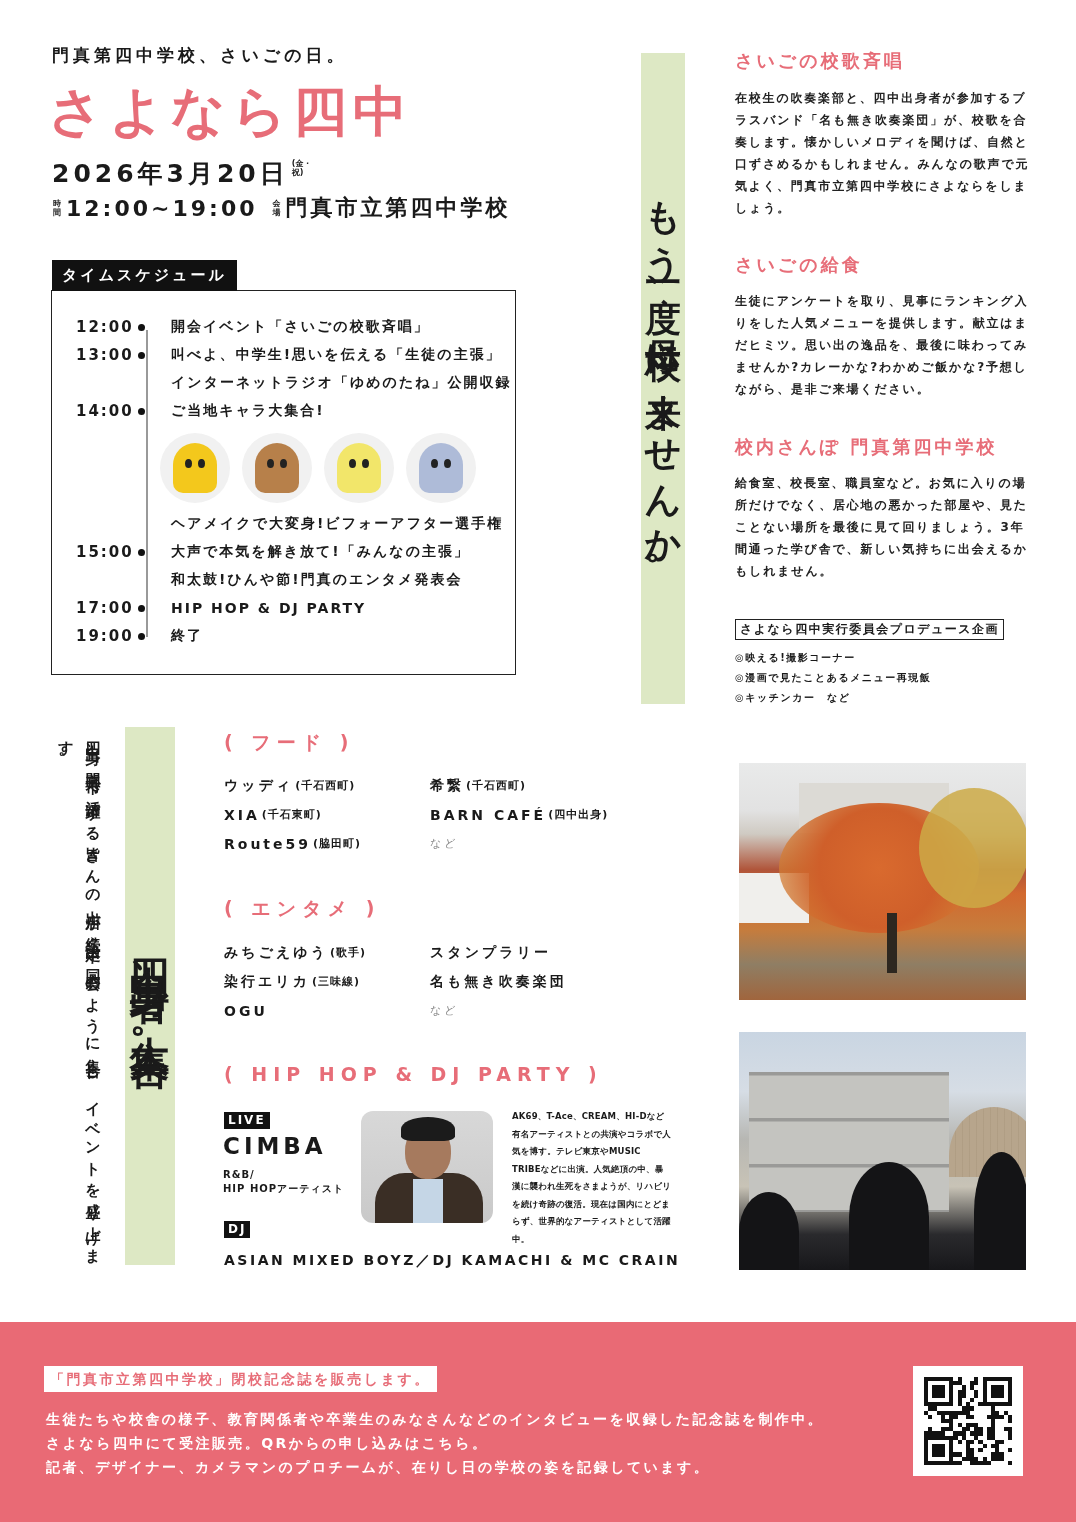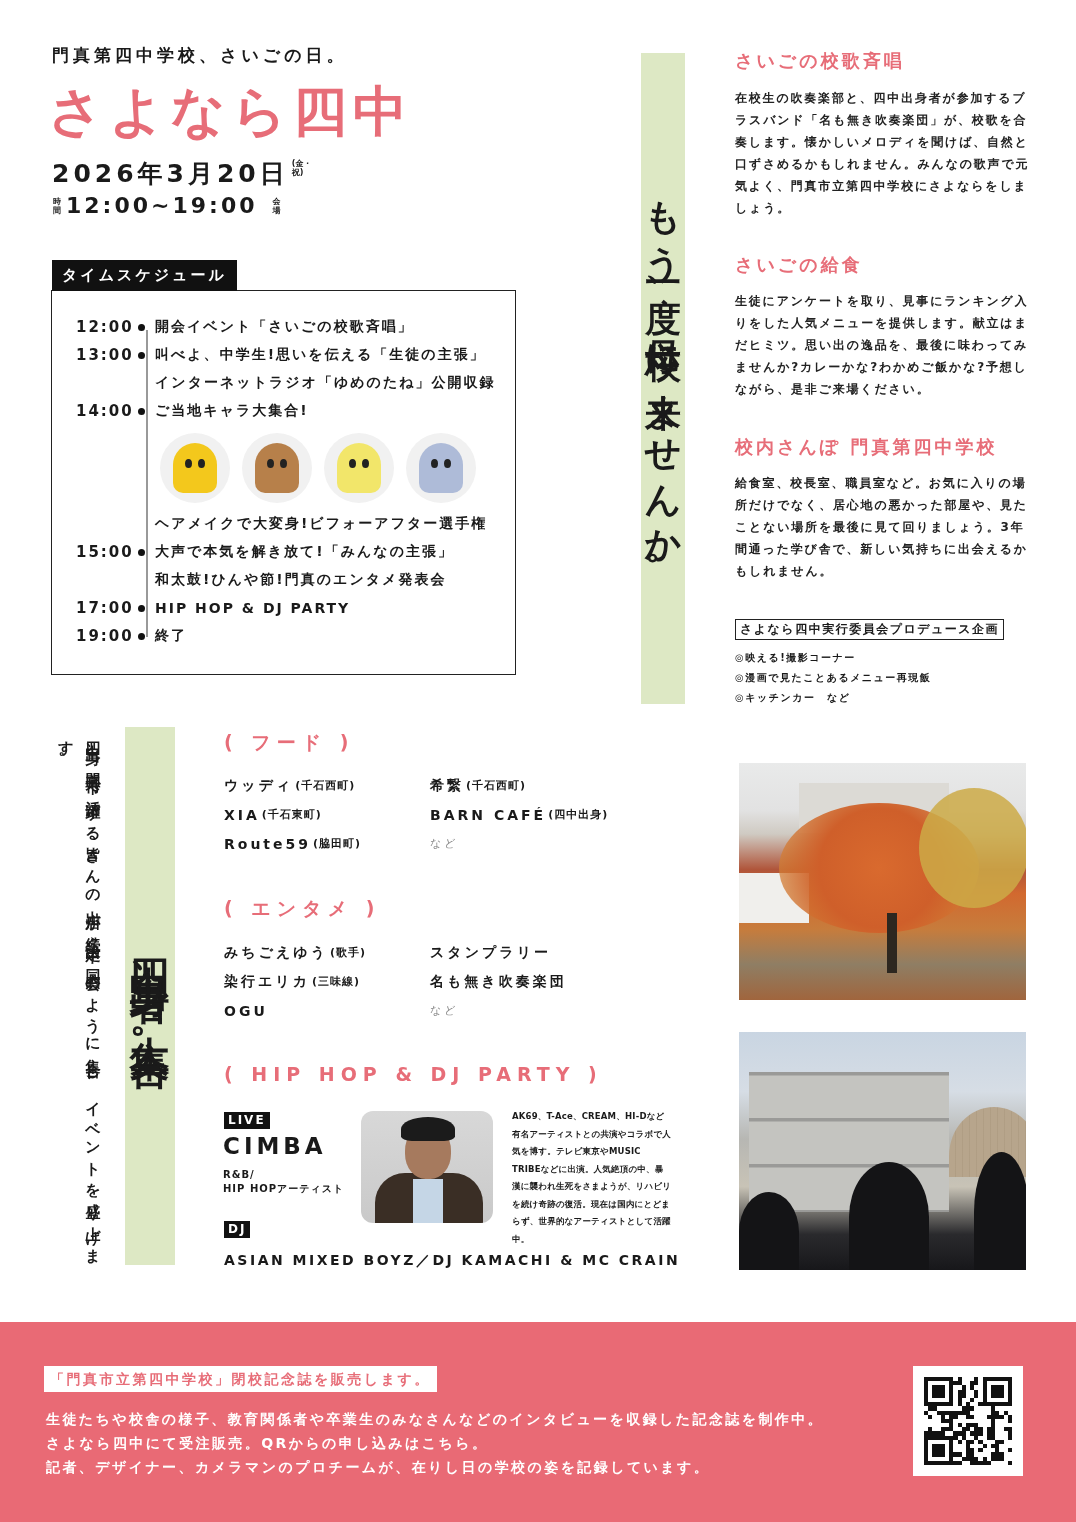--- a/index.html
+++ b/index.html
@@ -15,21 +15,21 @@
   .mini-label { font-size: 8px; line-height: 9px; width: 10px; letter-spacing: 0; display: inline-block; margin-right: 4px; text-align: center; }
   .time-line .venue-label { margin-left: 14px; }
 
   .sched-tab { left: 52px; top: 260px; background: #111; color: #fff; font-size: 15px; font-weight: bold; letter-spacing: 3px; padding: 5px 10px; height: 31px; line-height: 21px; }
   .sched-box { left: 51px; top: 290px; width: 465px; height: 385px; border: 1.5px solid #222; }
   .timeline-line { left: 146px; top: 330px; width: 1.5px; height: 307px; background: #999; }
   .sched-row { position: absolute; left: 76px; height: 28px; display: flex; align-items: center; font-size: 14px; font-weight: bold; letter-spacing: 2px; }
   .sched-time { width: 62px; font-size: 15px; letter-spacing: 2px; }
   .sched-dot { width: 7px; height: 7px; border-radius: 50%; background: #111; margin: 0 8px 0 0; }
   .sched-dot.hidden { visibility: hidden; }
-  .sched-text { margin-left: 2px; }
+  .sched-text { margin-left: 18px; }
   .mascots { left: 160px; top: 433px; display: flex; gap: 12px; }
   .mascot { width: 70px; height: 70px; border-radius: 50%; background: #f1f1f1; display: flex; align-items: center; justify-content: center; }
   .mascot .body { width: 44px; height: 50px; border-radius: 22px 22px 10px 10px; position: relative; }
   .mascot .eye { position: absolute; top: 16px; width: 7px; height: 9px; background: #222; border-radius: 50%; }
 
   .vcatch { left: 641px; top: 53px; width: 44px; height: 651px; background: #dde8c4; writing-mode: vertical-rl; font-size: 36px; font-weight: bold; line-height: 44px; text-align: center; letter-spacing: 4px; padding-top: 6px; }
 
   .rsec-title { position: absolute; left: 735px; font-size: 18px; font-weight: bold; color: #e76d78; letter-spacing: 3px; }
   .rsec-body { position: absolute; left: 735px; width: 300px; font-size: 12px; line-height: 22px; letter-spacing: 1.8px; font-weight: bold; color: #222; }
   .produce-box { left: 735px; top: 619px; border: 1.5px solid #222; padding: 1px 4px; font-size: 12px; font-weight: bold; letter-spacing: 1.5px; }
@@ -79,20 +79,21 @@
 <div class="abs kicker">門真第四中学校、さいごの日。</div>
 <div class="abs main-title">さよなら四中</div>
 <div class="abs date-line">
   <span>2026年3月20日</span>
   <span class="dow">(金・祝)</span>
 </div>
 <div class="abs time-line">
   <span class="mini-label">時間</span>
   <span>12:00~19:00</span>
   <span class="mini-label venue-label">会場</span>
+  <span>門真市立第四中学校</span>
 </div>
 
 <div class="abs sched-box"></div>
 <div class="abs sched-tab">タイムスケジュール</div>
 <div class="abs timeline-line"></div>
 
 <div class="sched-row" style="top:313px">
   <span class="sched-time">12:00</span>
   <span class="sched-dot"></span>
   <span class="sched-text">開会イベント「さいごの校歌斉唱」</span>

